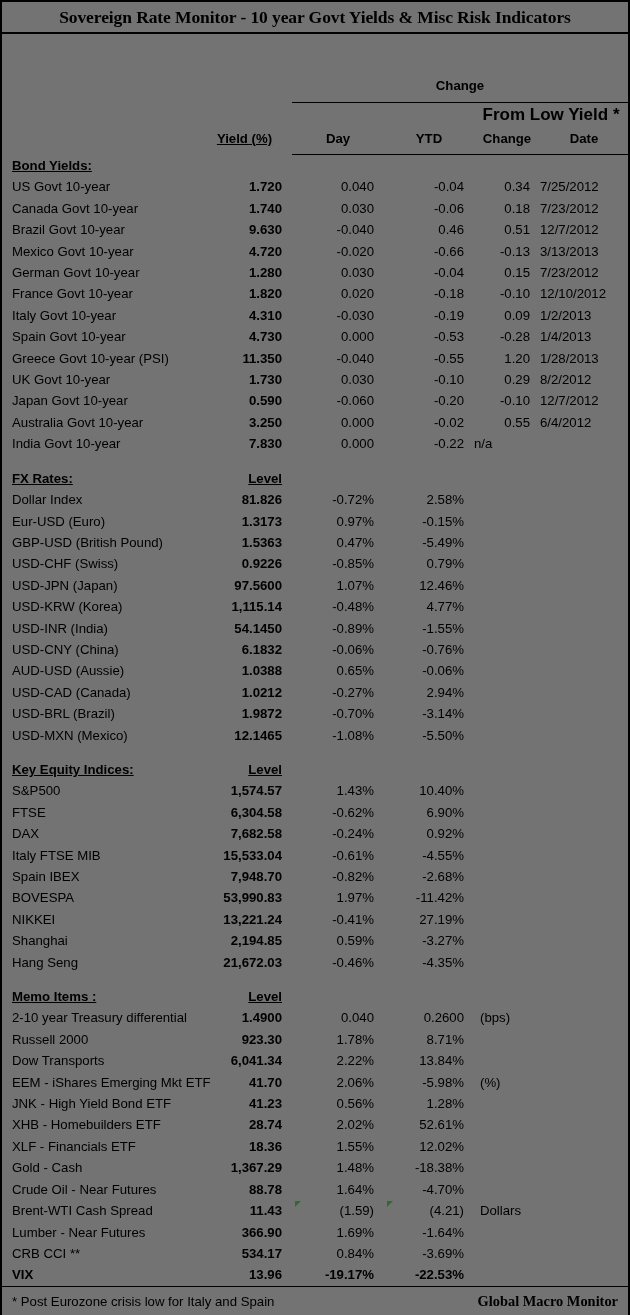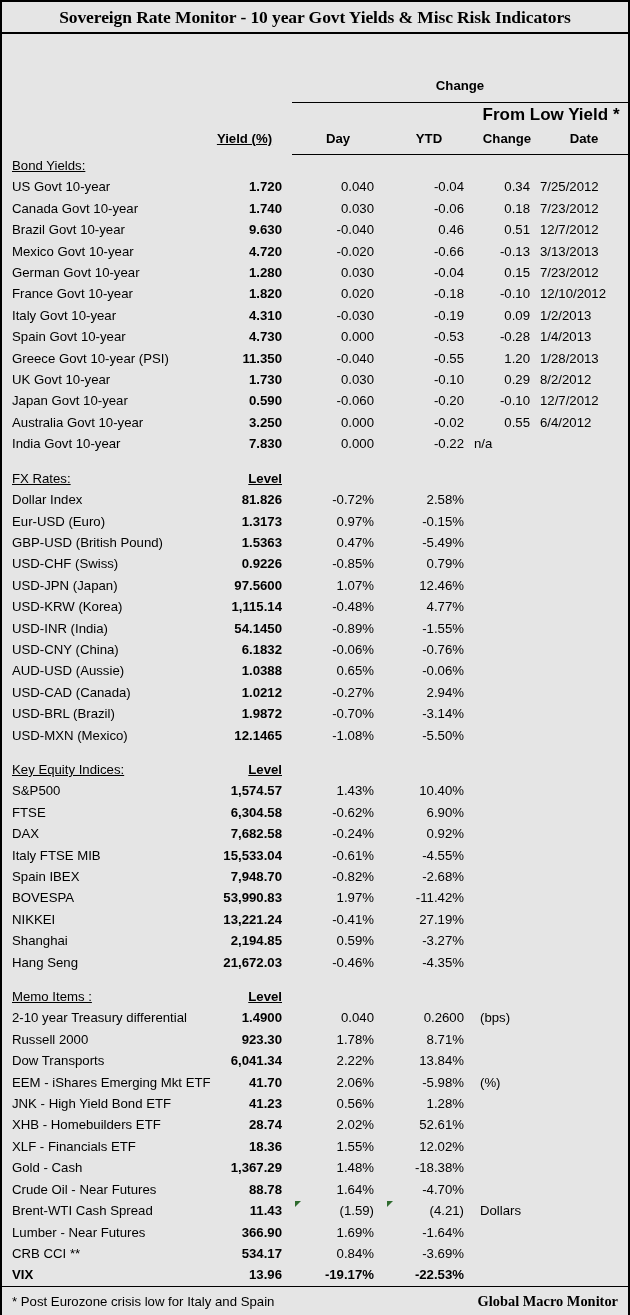--- a/index.html
+++ b/index.html
@@ -12,21 +12,21 @@
     color: #000000;
   }
   #sheet {
     position: relative;
     width: 630px;
     height: 1315px;
     box-sizing: border-box;
     border-left: 2px solid #000;
     border-right: 2px solid #000;
     border-top: 2px solid #000;
-    background: #e5e5e5;
+    background: #737373;
     overflow: hidden;
   }
 
   
   .title-row {
     height: 30px;
     border-bottom: 2px solid #000;
     display: flex;
     align-items: center;
     justify-content: center;
@@ -58,21 +58,21 @@
     line-height: 21.4px;
     height: 21.4px;
     vertical-align: bottom;
     font-weight: normal;
   }
 
   .lbl       { text-align: left; padding-left: 10px; white-space: nowrap; }
   .num       { text-align: right; padding-right: 10px; white-space: nowrap; }
   .num-date  { white-space: nowrap; }
   .b         { font-weight: bold; }
-  .sect-head { font-weight: normal; text-decoration: underline; }
+  .sect-head { font-weight: bold; text-decoration: underline; }
   .hdr-u     { font-weight: bold; text-decoration: underline; text-align: right; padding-right: 10px;}
 
   
   .hdr-area { position: relative; margin-top: 40px; }
   .hdr-change-row td { text-align: center; font-weight: bold; font-size: 13.2px; height: 22px; }
   .hdr-rule-row td { height: 6px; line-height: 6px; }
   .rule { border-bottom: 1.6px solid #000; }
   .hdr-sub-row td { text-align: center; font-weight: bold; font-size: 17px; height: 22px; }
   .hdr-label-row td { text-align: center; font-weight: bold; font-size: 13.2px; height: 24px; }
   .hdr-bottom-rule td { height: 5px; line-height: 5px; }

